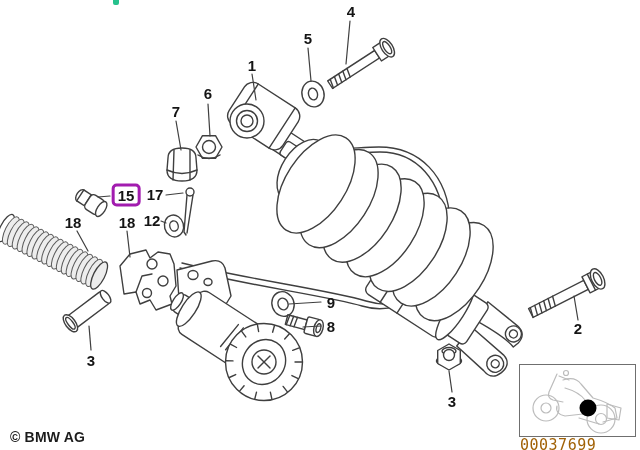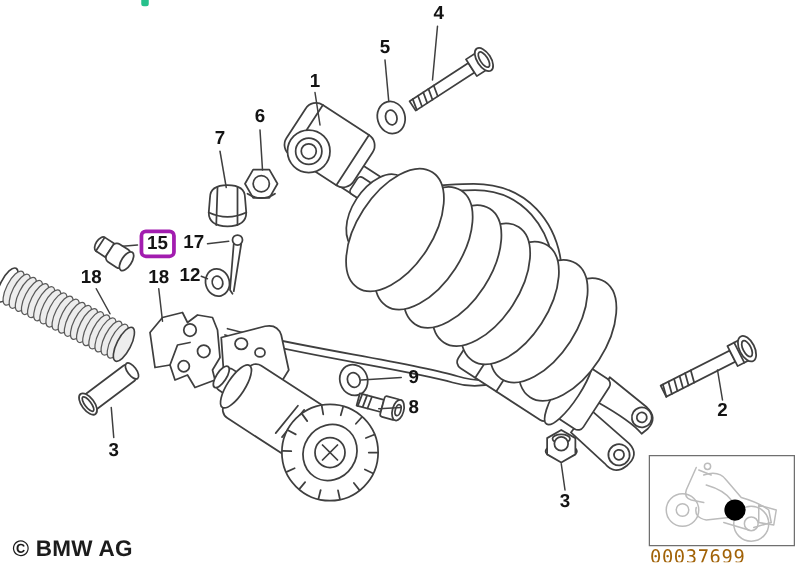--- a/index.html
+++ b/index.html
@@ -12,21 +12,21 @@
     position:absolute;transform:translate(-50%,-50%);
     font-family:"Liberation Sans",sans-serif;font-weight:bold;
     font-size:15px;color:#141414;line-height:1;white-space:nowrap;
     cursor:pointer;
   }
   .callout--highlighted{
     border:3px solid #a21caf;border-radius:5px;background:#ffffff;
     padding:1px 3px;
   }
   .copyright{
-    position:absolute;left:10px;top:429px;font-weight:bold;font-size:18px;
+    position:absolute;left:10px;top:429px;font-weight:bold;font-size:14px;
     color:#1c1c1c;letter-spacing:0.2px;
   }
   .thumb{
     position:absolute;left:519px;top:364px;width:117px;height:73px;
     border:1px solid #6f6f6f;background:#ffffff;box-sizing:border-box;
   }
   .diagram-number{
     position:absolute;left:520px;top:436px;
     font-family:"DejaVu Sans Mono",monospace;font-size:15px;color:#a16207;
     letter-spacing:0.5px;

